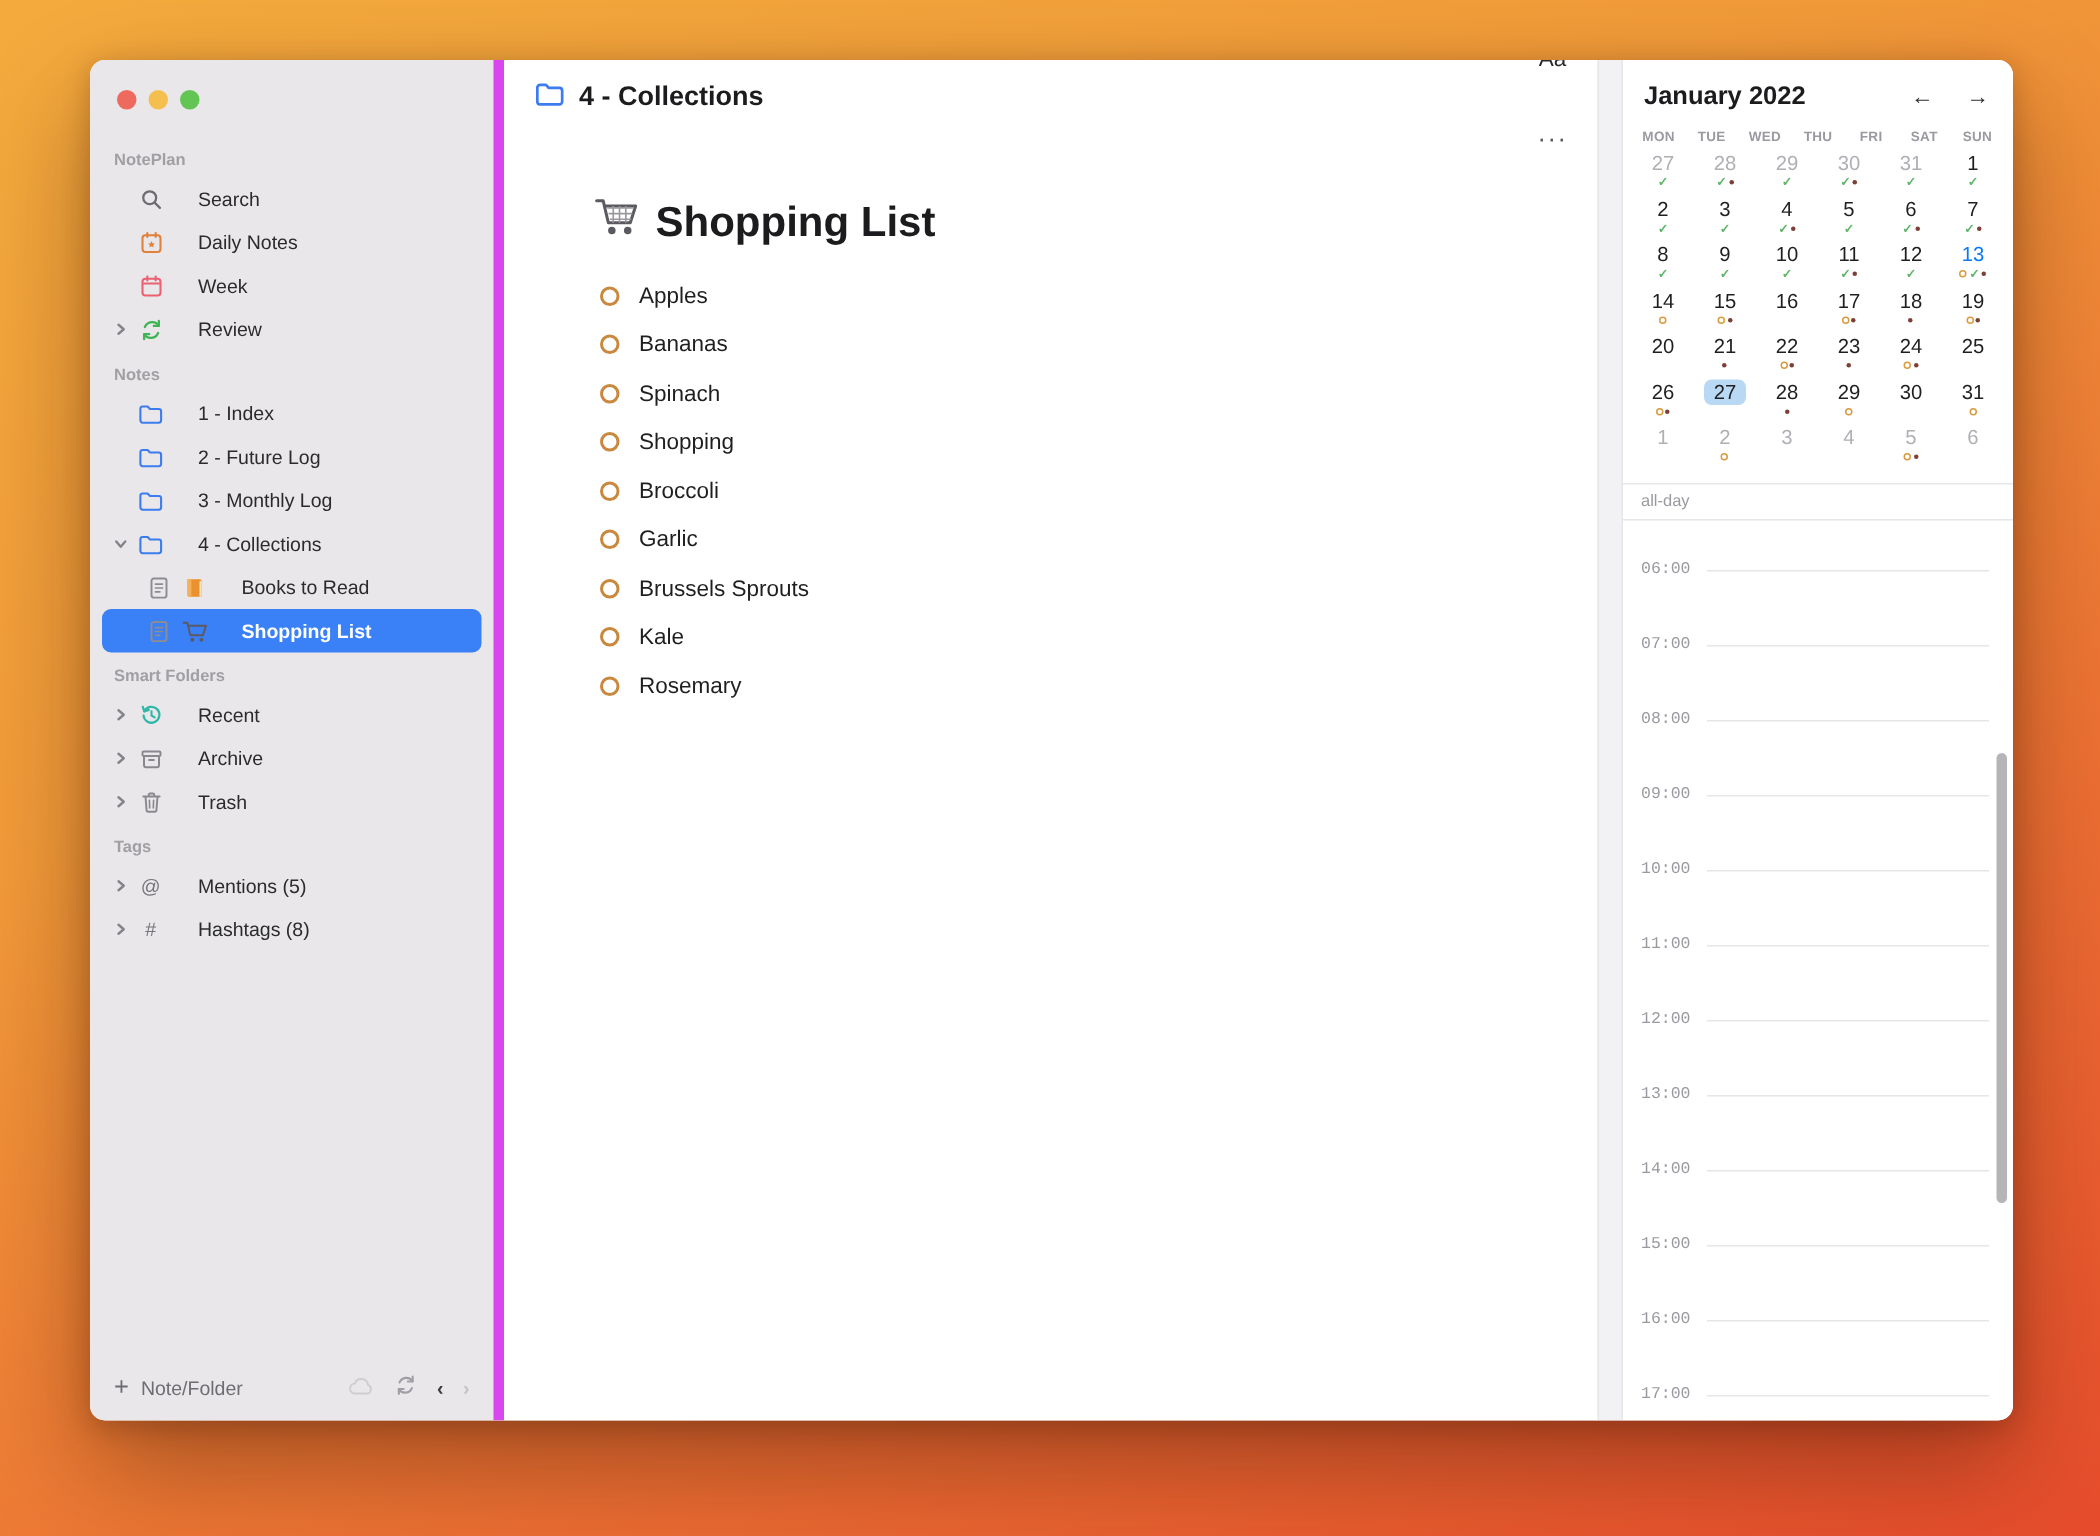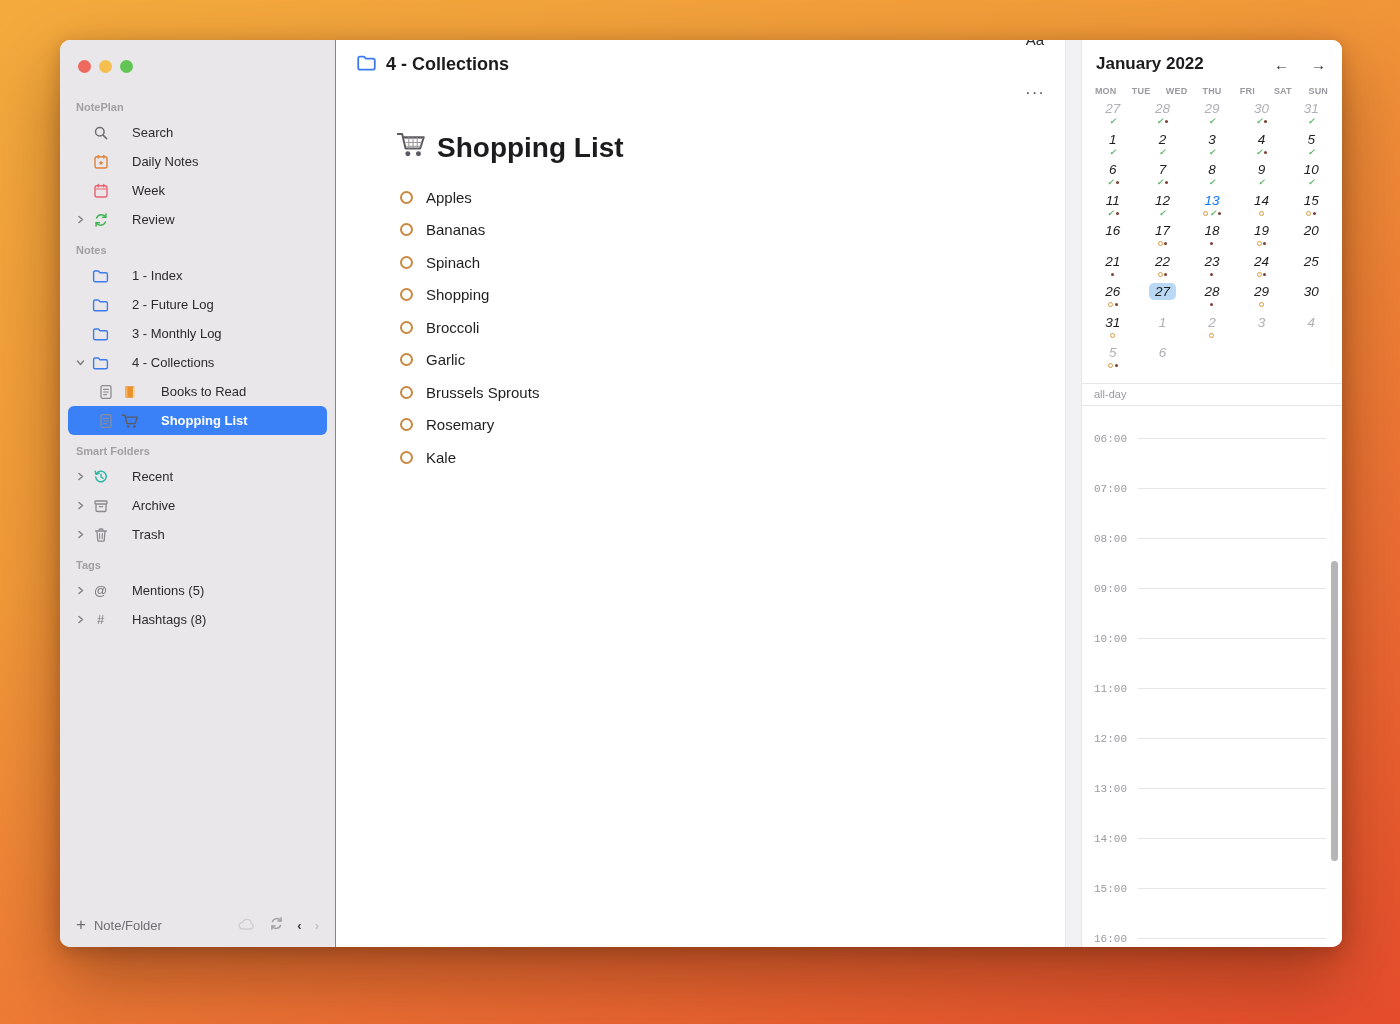--- a/index.html
+++ b/index.html
@@ -8,21 +8,21 @@
 
   .desktop { position:relative; width:1400px; height:1024px;
     background:linear-gradient(155deg,#f4ab3d 0%,#f19a39 35%,#ec6f33 70%,#e64c2c 100%); }
 
   .window { position:absolute; left:60px; top:40px; width:1282px; height:907px;
     border-radius:10px; background:#fff; display:flex;
     box-shadow:0 30px 70px rgba(60,20,5,.4), 0 4px 18px rgba(60,20,5,.25); overflow:hidden; }
 
   
   .sidebar { width:276px; flex:0 0 276px; background:#e9e7e9; position:relative;
-    border-right:1px solid #d946ef; padding-top:12px; }
+    border-right:7px solid #d946ef; padding-top:12px; }
   .traffic { display:flex; gap:8px; padding:8px 0 18px 18px; }
   .tl { width:13px; height:13px; border-radius:50%; display:inline-block; }
   .tl.red{ background:#ee6a5f; } .tl.yellow{ background:#f5bf4f; } .tl.green{ background:#62c554; }
 
   .s-head { font-size:11px; font-weight:700; color:#a19fa4; padding:10px 0 5px 16px; }
   .s-rows { list-style:none; }
   .s-row { display:flex; align-items:center; height:29px; padding-left:16px;
     font-size:13px; color:#2b2b2e; cursor:default; }
   .s-row .chev { width:15px; flex:0 0 15px; display:flex; align-items:center; }
   .s-row .ic { width:19px; flex:0 0 19px; display:flex; align-items:center; justify-content:center; }
@@ -57,21 +57,21 @@
   .gutter { flex:0 0 17px; background:#f2f1f3; border-left:1px solid #e6e5e7; border-right:1px solid #e6e5e7; }
 
   
   .calpanel { flex:0 0 260px; width:260px; background:#fff; display:flex; flex-direction:column; position:relative; }
   .cal-head { display:flex; align-items:center; padding:14px 16px 4px 14px; }
   .cal-title { font-size:17px; font-weight:600; color:#1c1c1e; }
   .cal-arrows { margin-left:auto; display:flex; gap:22px; }
   .cal-arrow { font-size:15px; color:#2b2b2e; cursor:default; }
   .weekdays { display:grid; grid-template-columns:repeat(7,1fr); padding:8px 6px 2px 6px; }
   .wd { text-align:center; font-size:9px; font-weight:600; color:#9b99a0; letter-spacing:.2px; }
-  .daysgrid { display:grid; grid-template-columns:repeat(5,1fr); padding:2px 6px 6px 6px;font-style:italic; }
+  .daysgrid { display:grid; grid-template-columns:repeat(6,1fr); padding:2px 6px 6px 6px; }
   .dcell { height:30.5px; display:flex; flex-direction:column; align-items:center; justify-content:flex-start; cursor:default; }
   .dnum { font-size:13.5px; font-weight:500; color:#1f1f21; line-height:17px; padding:0 6px; border-radius:5px; }
   .dcell.muted .dnum { color:#b1afb5; }
   .dcell.today .dnum { color:#0b79f7; }
   .dcell.selected .dnum { background:#b9d8f3; }
   .marks { height:9px; display:flex; align-items:center; gap:1.5px; }
   .mk-check { font-size:8.5px; font-weight:700; color:#5fb56a; line-height:9px; }
   .mk-circle { width:5px; height:5px; border:1.4px solid #d99a3e; border-radius:50%; }
   .mk-dot { width:3px; height:3px; background:#7d4038; border-radius:50%; }
 
@@ -369,25 +369,25 @@
             <li class="todo">
               <span class="ring"></span>
               <span class="t-label">Garlic</span>
             </li>
             <li class="todo">
               <span class="ring"></span>
               <span class="t-label">Brussels Sprouts</span>
             </li>
             <li class="todo">
               <span class="ring"></span>
+              <span class="t-label">Kale</span>
+            </li>
+            <li class="todo">
+              <span class="ring"></span>
               <span class="t-label">Rosemary</span>
-            </li>
-            <li class="todo">
-              <span class="ring"></span>
-              <span class="t-label">Kale</span>
             </li>
           </ul>
       </div>
     </main>
 
     <div class="gutter"></div>
 
     <aside class="calpanel">
       <div class="cal-head">
         <h3 class="cal-title">January 2022</h3>

